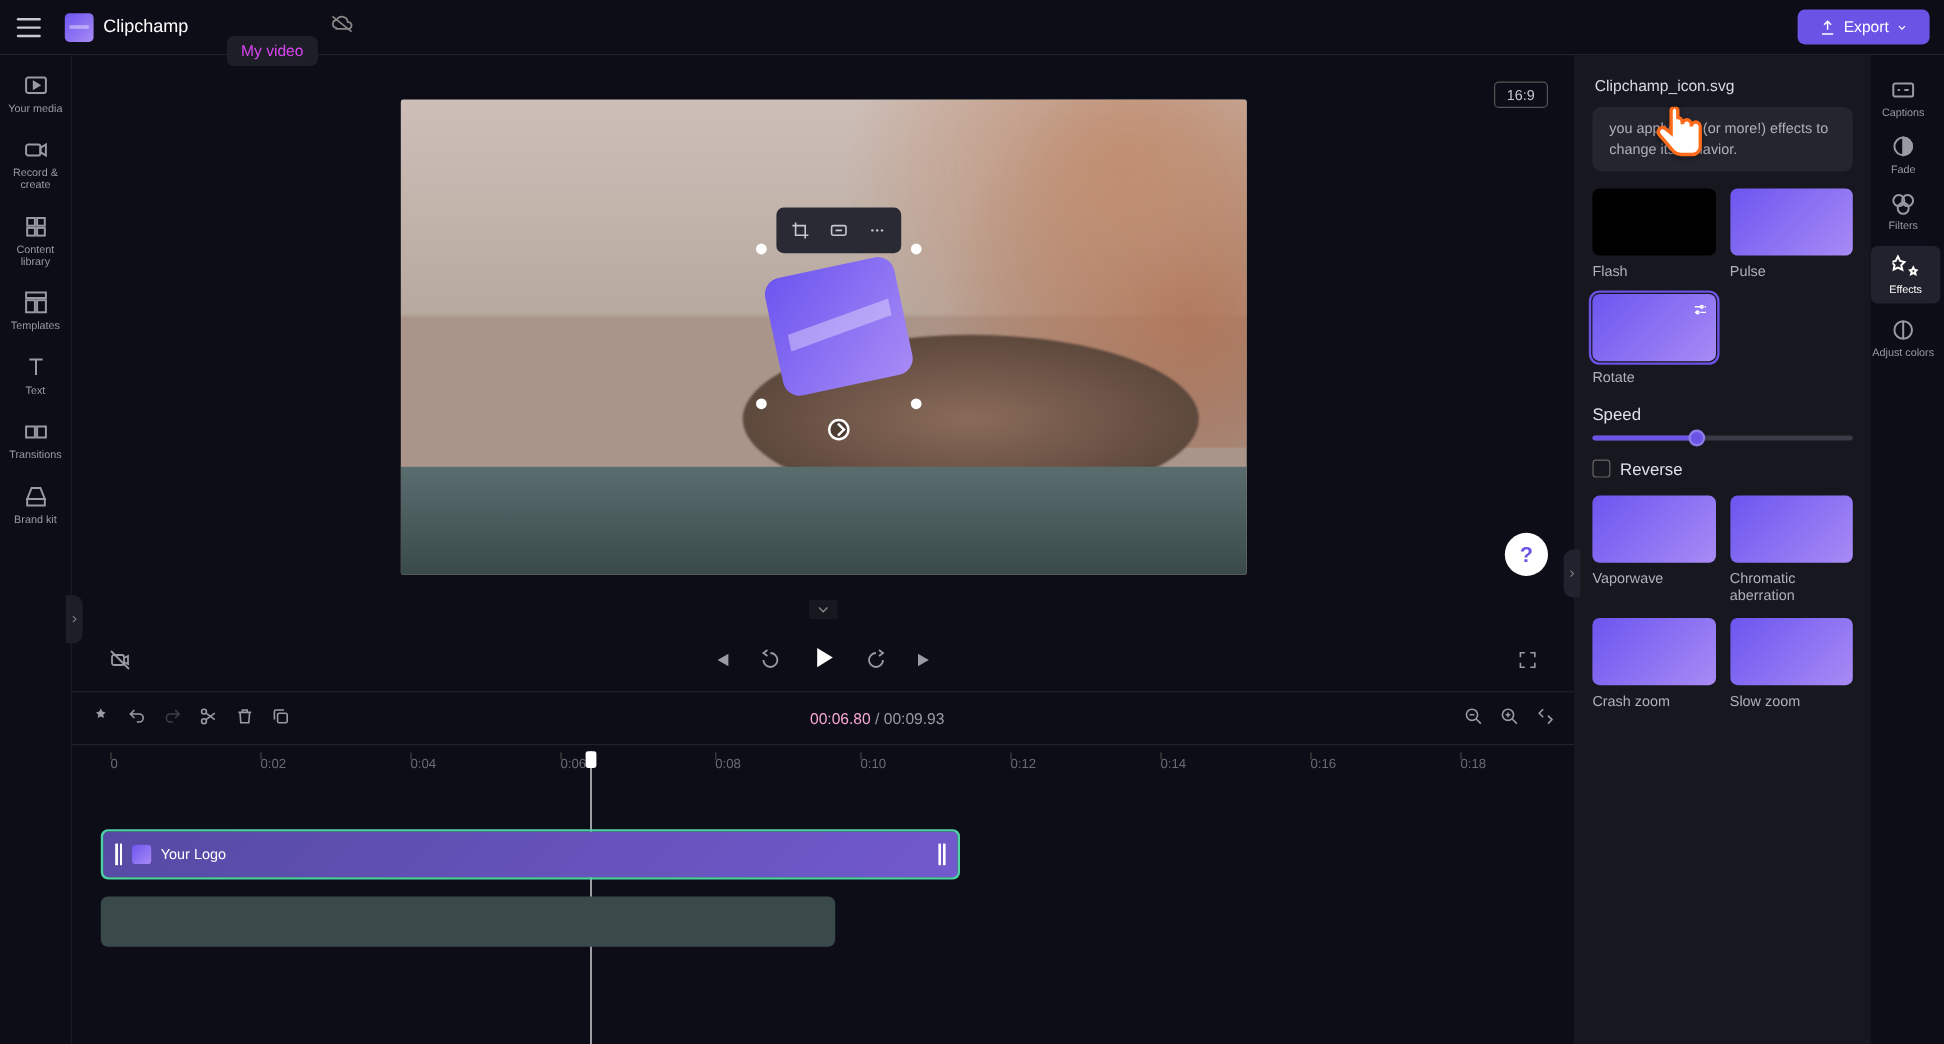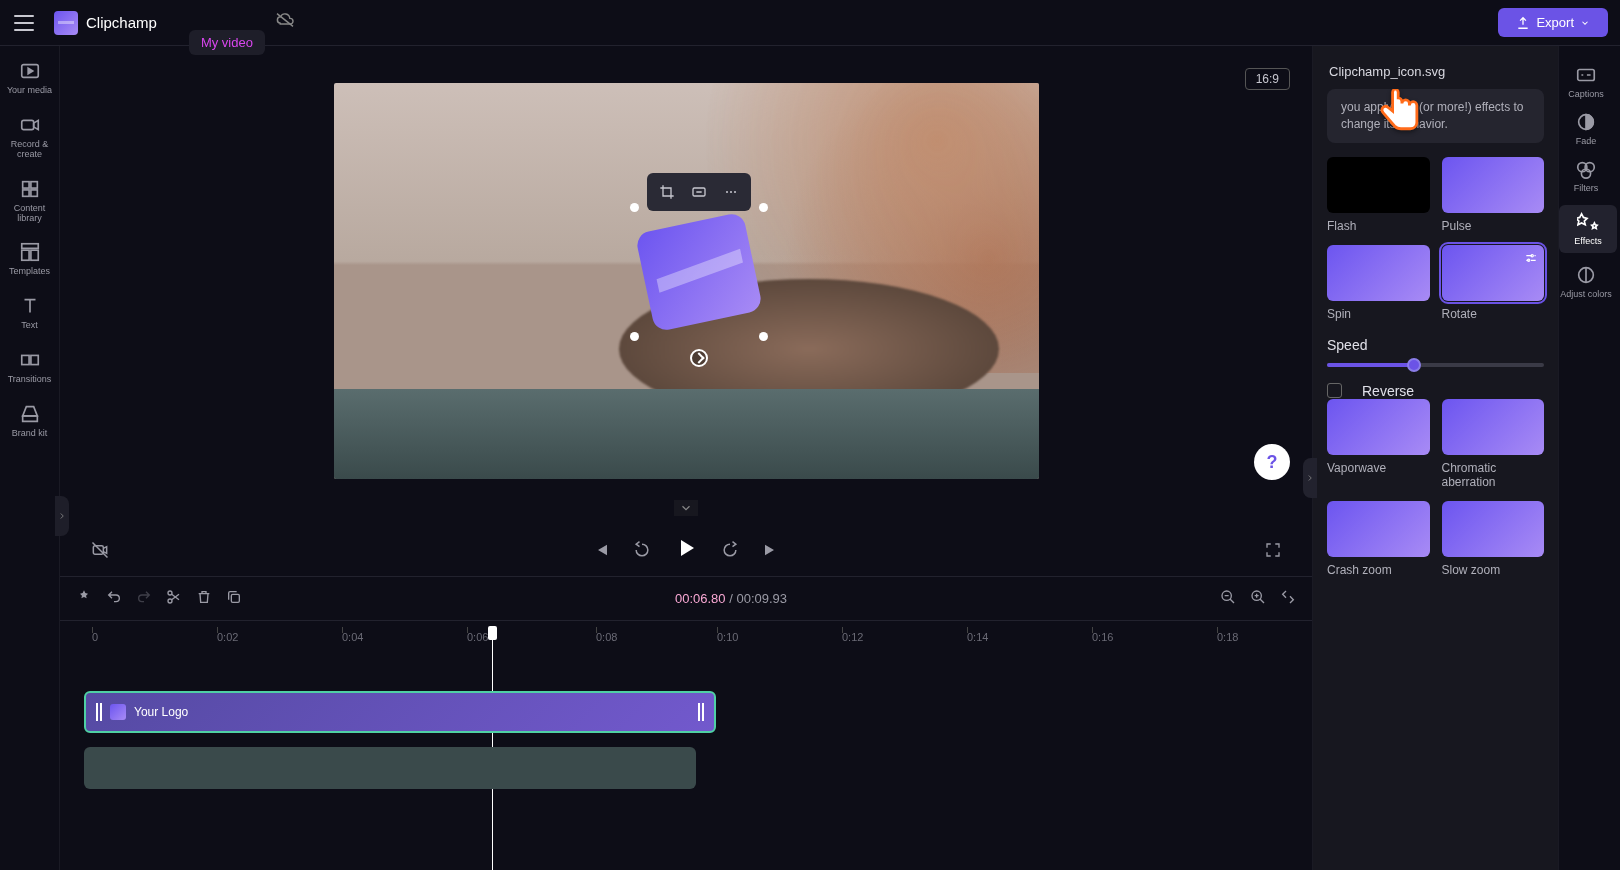--- a/index.html
+++ b/index.html
@@ -70,21 +70,21 @@
     
     .timeline{height:250px;border-top:1px solid #22222e;position:relative;padding:0 16px;overflow:hidden;}
     .ruler{height:30px;position:relative;color:#6a6a75;font-size:11px;}
     .tick{position:absolute;top:10px;}
     .tick::before{content:"";position:absolute;left:0;top:-4px;width:1px;height:6px;background:#444;}
     .playhead{position:absolute;top:5px;bottom:0;width:1px;background:#fff;}
     .playhead-knob{position:absolute;left:-4px;top:0;width:9px;height:14px;background:#fff;border-radius:2px;}
     .tracks{padding-top:40px;}
     .track{height:42px;margin-bottom:14px;position:relative;}
     .clip{position:absolute;top:0;bottom:0;left:8px;border-radius:6px;display:flex;align-items:center;padding:0 10px;gap:8px;}
-    .clip-logo{background:linear-gradient(135deg,#554aa3,#7259cd);width:632px;border:2px solid #4fd0a5;}
+    .clip-logo{background:linear-gradient(135deg,#554aa3,#7259cd);width:716px;border:2px solid #4fd0a5;}
     .clip-logo .grip{width:6px;height:18px;background:repeating-linear-gradient(90deg,#fff 0 2px,transparent 2px 4px);}
     .clip-logo .mini-icon{width:16px;height:16px;background:linear-gradient(135deg,#6c55f0,#a88bf5);border-radius:3px;}
     .clip-logo .clip-label{color:#fff;font-size:12px;flex:1;}
     .clip-video{background:#3a4a4b;width:612px;display:flex;gap:2px;padding:2px;}
     .vframe{flex:1;background:linear-gradient(180deg,#cdbfb8,#5a6d6e);border-radius:2px;}
 
     
     .rightrail{width:62px;background:#0d0d17;border-left:1px solid #1a1a24;display:flex;flex-direction:column;align-items:flex-start;padding-top:18px;gap:11px;}
     .rightrail .rail-item.active{color:#fff;}
     .rr-highlight{background:#22222e;border-radius:6px;padding:6px 2px;}
@@ -102,21 +102,21 @@
     .fx-thumb.none{background:#1a1a24;display:flex;align-items:center;justify-content:center;color:#666;font-size:20px;}
     .fx-thumb.flash{background:#000;}
     .fx-thumb.selected{outline:2px solid #6b53e6;outline-offset:1px;}
     .fx-thumb .tune{position:absolute;right:6px;top:6px;color:#fff;font-size:12px;}
     .fx-label{font-size:12px;color:#b0b0ba;}
     .slider-section{margin:16px 0;}
     .slider-label{font-size:14px;color:#e0e0e8;margin-bottom:10px;font-weight:500;}
     .slider-track{height:4px;background:#3a3a46;border-radius:2px;position:relative;}
     .slider-fill{position:absolute;left:0;top:0;bottom:0;width:40%;background:#6b53e6;border-radius:2px;}
     .slider-thumb{position:absolute;left:40%;top:50%;width:14px;height:14px;background:#6b53e6;border:2px solid #8a7de8;border-radius:50%;transform:translate(-50%,-50%);}
-    .checkbox-row{display:flex;align-items:center;gap:20px;}
+    .checkbox-row{display:flex;align-items:center;gap:8px;margin-bottom:14px;}
     .chk{width:15px;height:15px;border:1.5px solid #666;border-radius:3px;}
     .panel-flyout{position:absolute;left:-10px;top:50%;width:14px;height:40px;background:#22222e;display:flex;align-items:center;justify-content:center;border-radius:8px 0 0 8px;cursor:pointer;color:#888;}
 
     .pointer-hand{position:absolute;width:48px;height:56px;pointer-events:none;z-index:100;}
     .pointer-hand svg{width:100%;height:100%;filter:drop-shadow(0 2px 2px rgba(0,0,0,.4));}
 
     .expand-row{display:flex;justify-content:center;margin-top:-16px;margin-bottom:10px;}
     .expand-chevron{width:24px;height:16px;display:flex;align-items:center;justify-content:center;color:#888;cursor:pointer;background:#17171f;}
   </style>
 </head>
@@ -388,24 +388,20 @@
         <div class="fx-grid" id="fx-grid-1">
             <div class="fx-item">
               <div class="fx-thumb flash"></div>
               <div class="fx-label">Flash</div>
             </div>
             <div class="fx-item">
               <div class="fx-thumb"></div>
               <div class="fx-label">Pulse</div>
             </div>
             <div class="fx-item">
-              <div class="fx-thumb"></div>
-              <div class="fx-label">Spin</div>
-            </div>
-            <div class="fx-item">
               <div class="fx-thumb selected">
                 <div class="tune"><svg width="14" height="14" viewBox="0 0 24 24" fill="none" stroke="#fff" stroke-width="2">
                     <path d="M4 8h10M18 8h2M4 16h4M12 16h8"></path>
                     <circle cx="14" cy="8" r="2"></circle>
                     <circle cx="8" cy="16" r="2"></circle>
                   </svg></div>
               </div>
               <div class="fx-label">Rotate</div>
             </div>
           </div>

